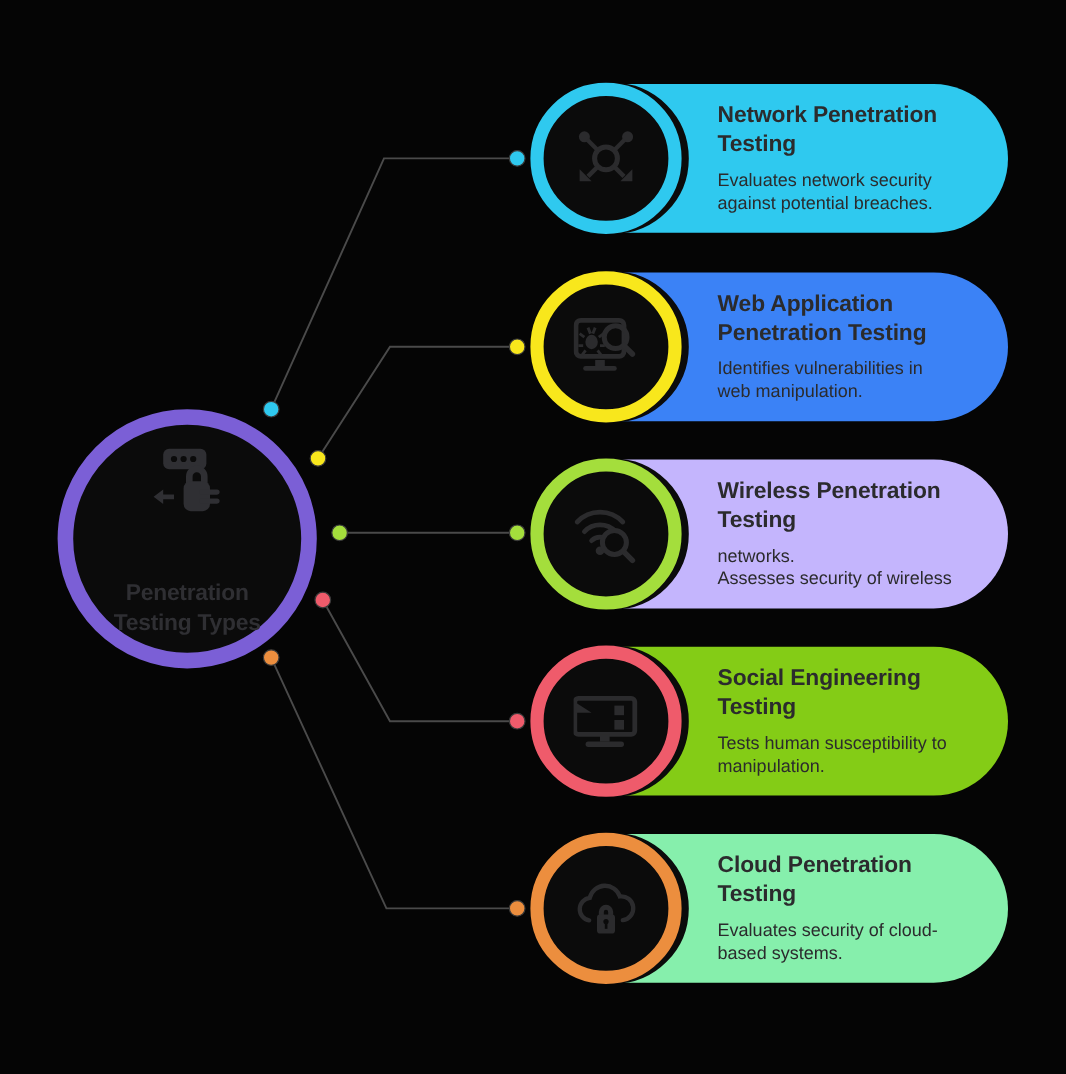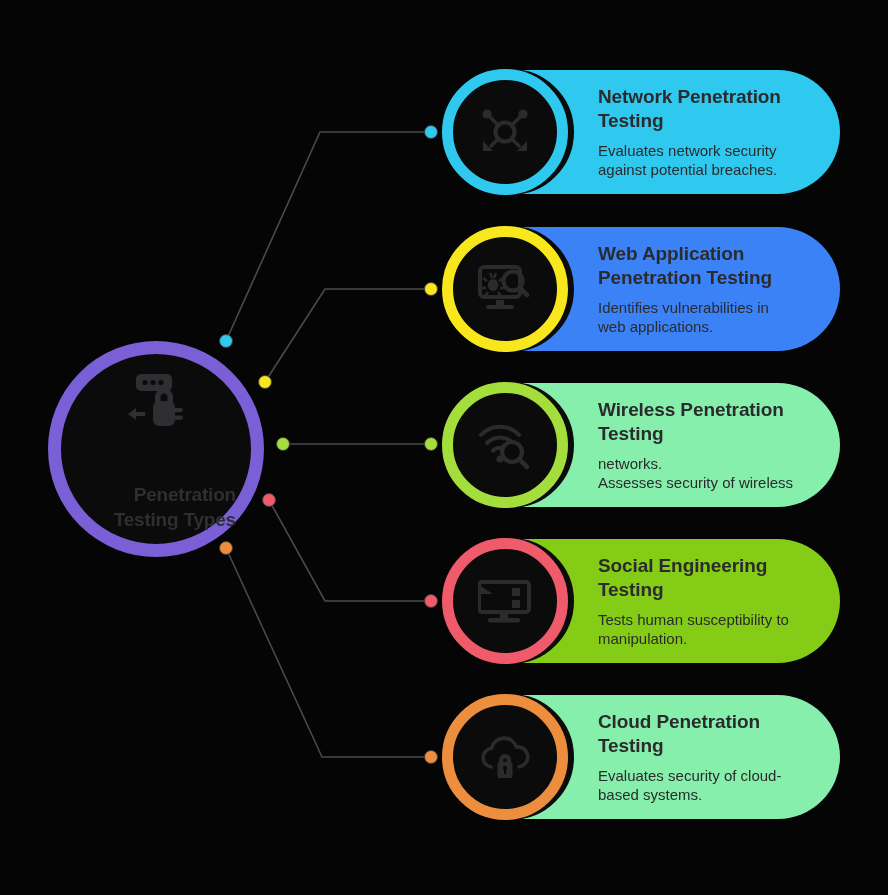--- a/index.html
+++ b/index.html
@@ -47,21 +47,21 @@
   }
   #hub-icon {
     margin-top: 6px;
     margin-bottom: 10px;
   }
   #hub-title {
     color: #2F2F33;
     font-size: 19px;
     font-weight: bold;
     line-height: 25px;
-    text-align: right;
+    text-align: center;
     width: 160px;
     letter-spacing: -0.2px;
     margin-top: 43px;
   }
   
   .card {
     position: absolute;
     left: 452px;
     width: 388px;
     height: 124px;
@@ -224,26 +224,26 @@
         </svg>
       </span>
     </div>
     <div class="card-text">
       <div class="card-title">
         <div>Web Application</div>
         <div>Penetration Testing</div>
       </div>
       <div class="card-desc">
         <div>Identifies vulnerabilities in</div>
-        <div>web applications.</div>
-      </div>
-    </div>
-  </div>
-
-  <div class="card" style="top:383px; background:#86efac;">
+        <div>web manipulation.</div>
+      </div>
+    </div>
+  </div>
+
+  <div class="card" style="top:383px; background:#c4b5fd;">
     <div class="badge-ring-shadow"></div>
     <div class="badge" style="border-color:#A4DE3C;">
       <span>
         <svg class="icon-svg" width="54" height="52" viewBox="0 0 54 52" fill="none" stroke="#2B2B2D">
           <path d="M3 16 A26 26 0 0 1 41 16" stroke-width="4" stroke-linecap="round"></path>
           <path d="M9 24 A18 18 0 0 1 35 24" stroke-width="4" stroke-linecap="round"></path>
           <path d="M15 31.5 A10 10 0 0 1 29 31.5" stroke-width="4" stroke-linecap="round"></path>
           <circle cx="22" cy="40" r="3.6" fill="#2B2B2D" stroke="none"></circle>
           <circle cx="34" cy="33" r="10" stroke-width="4.2" fill="#0b0b0b"></circle>
           <path d="M41.5 40.5 L49 48" stroke-width="4.6" stroke-linecap="round"></path>

